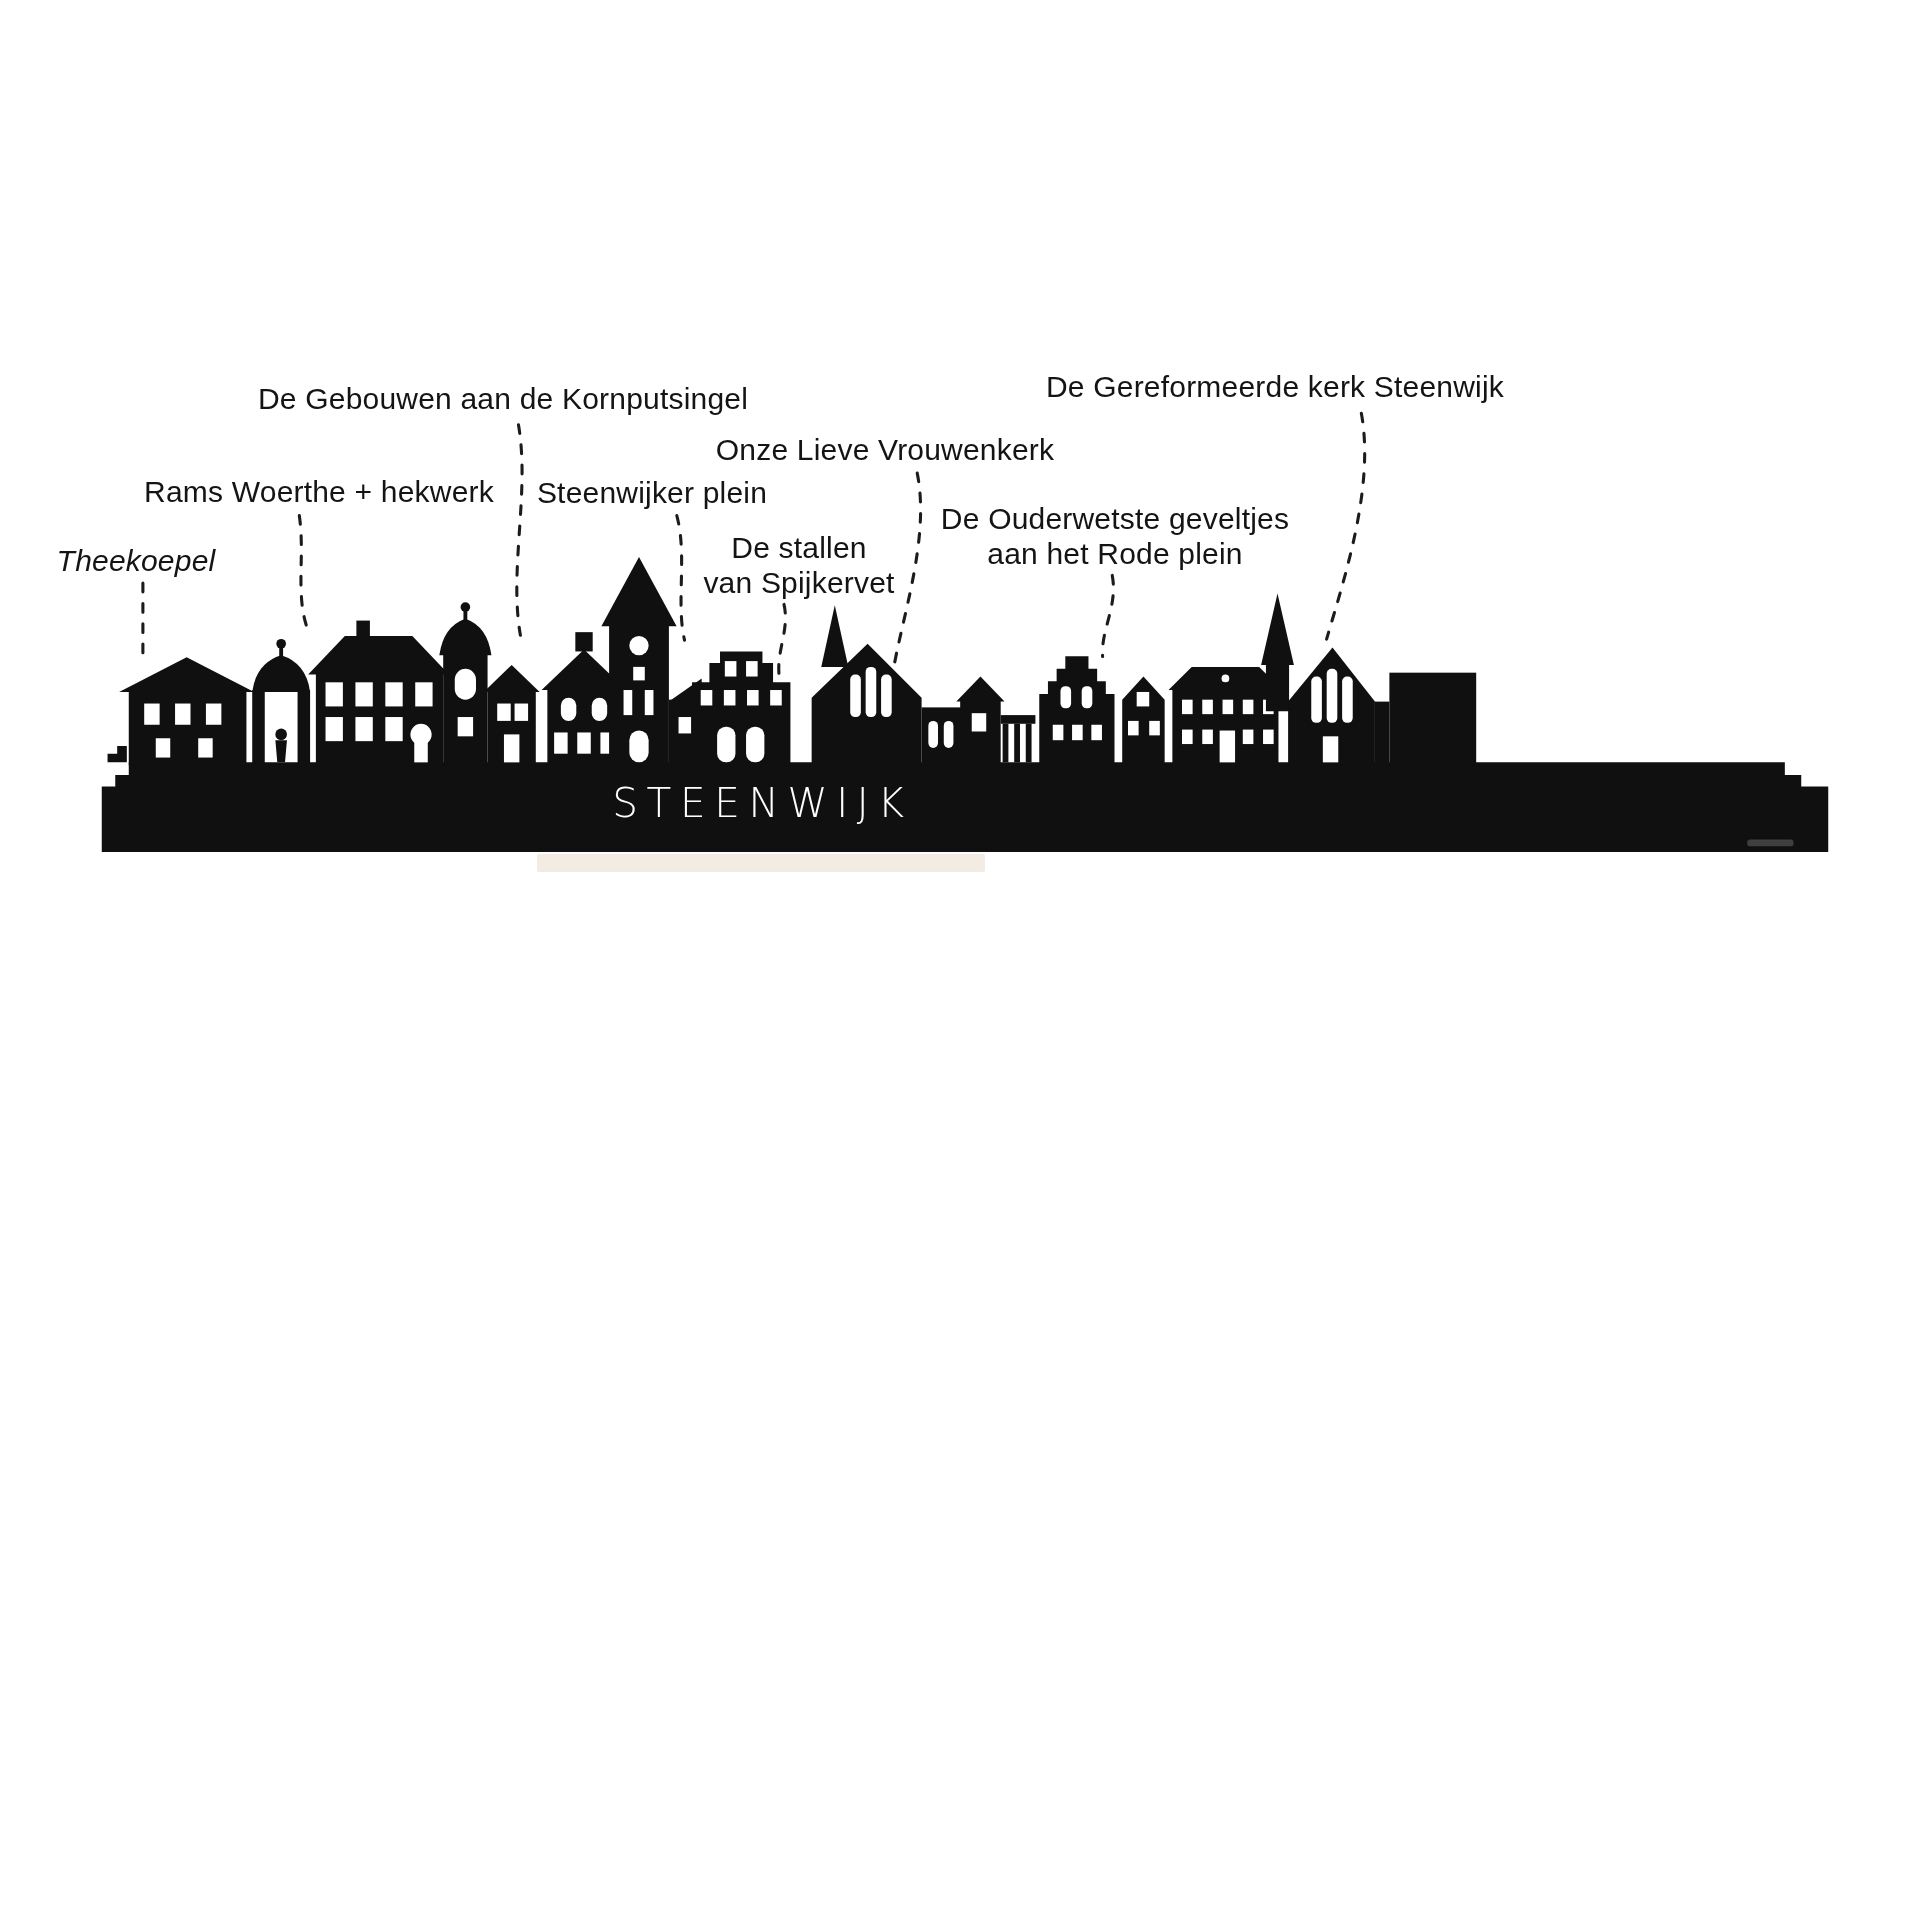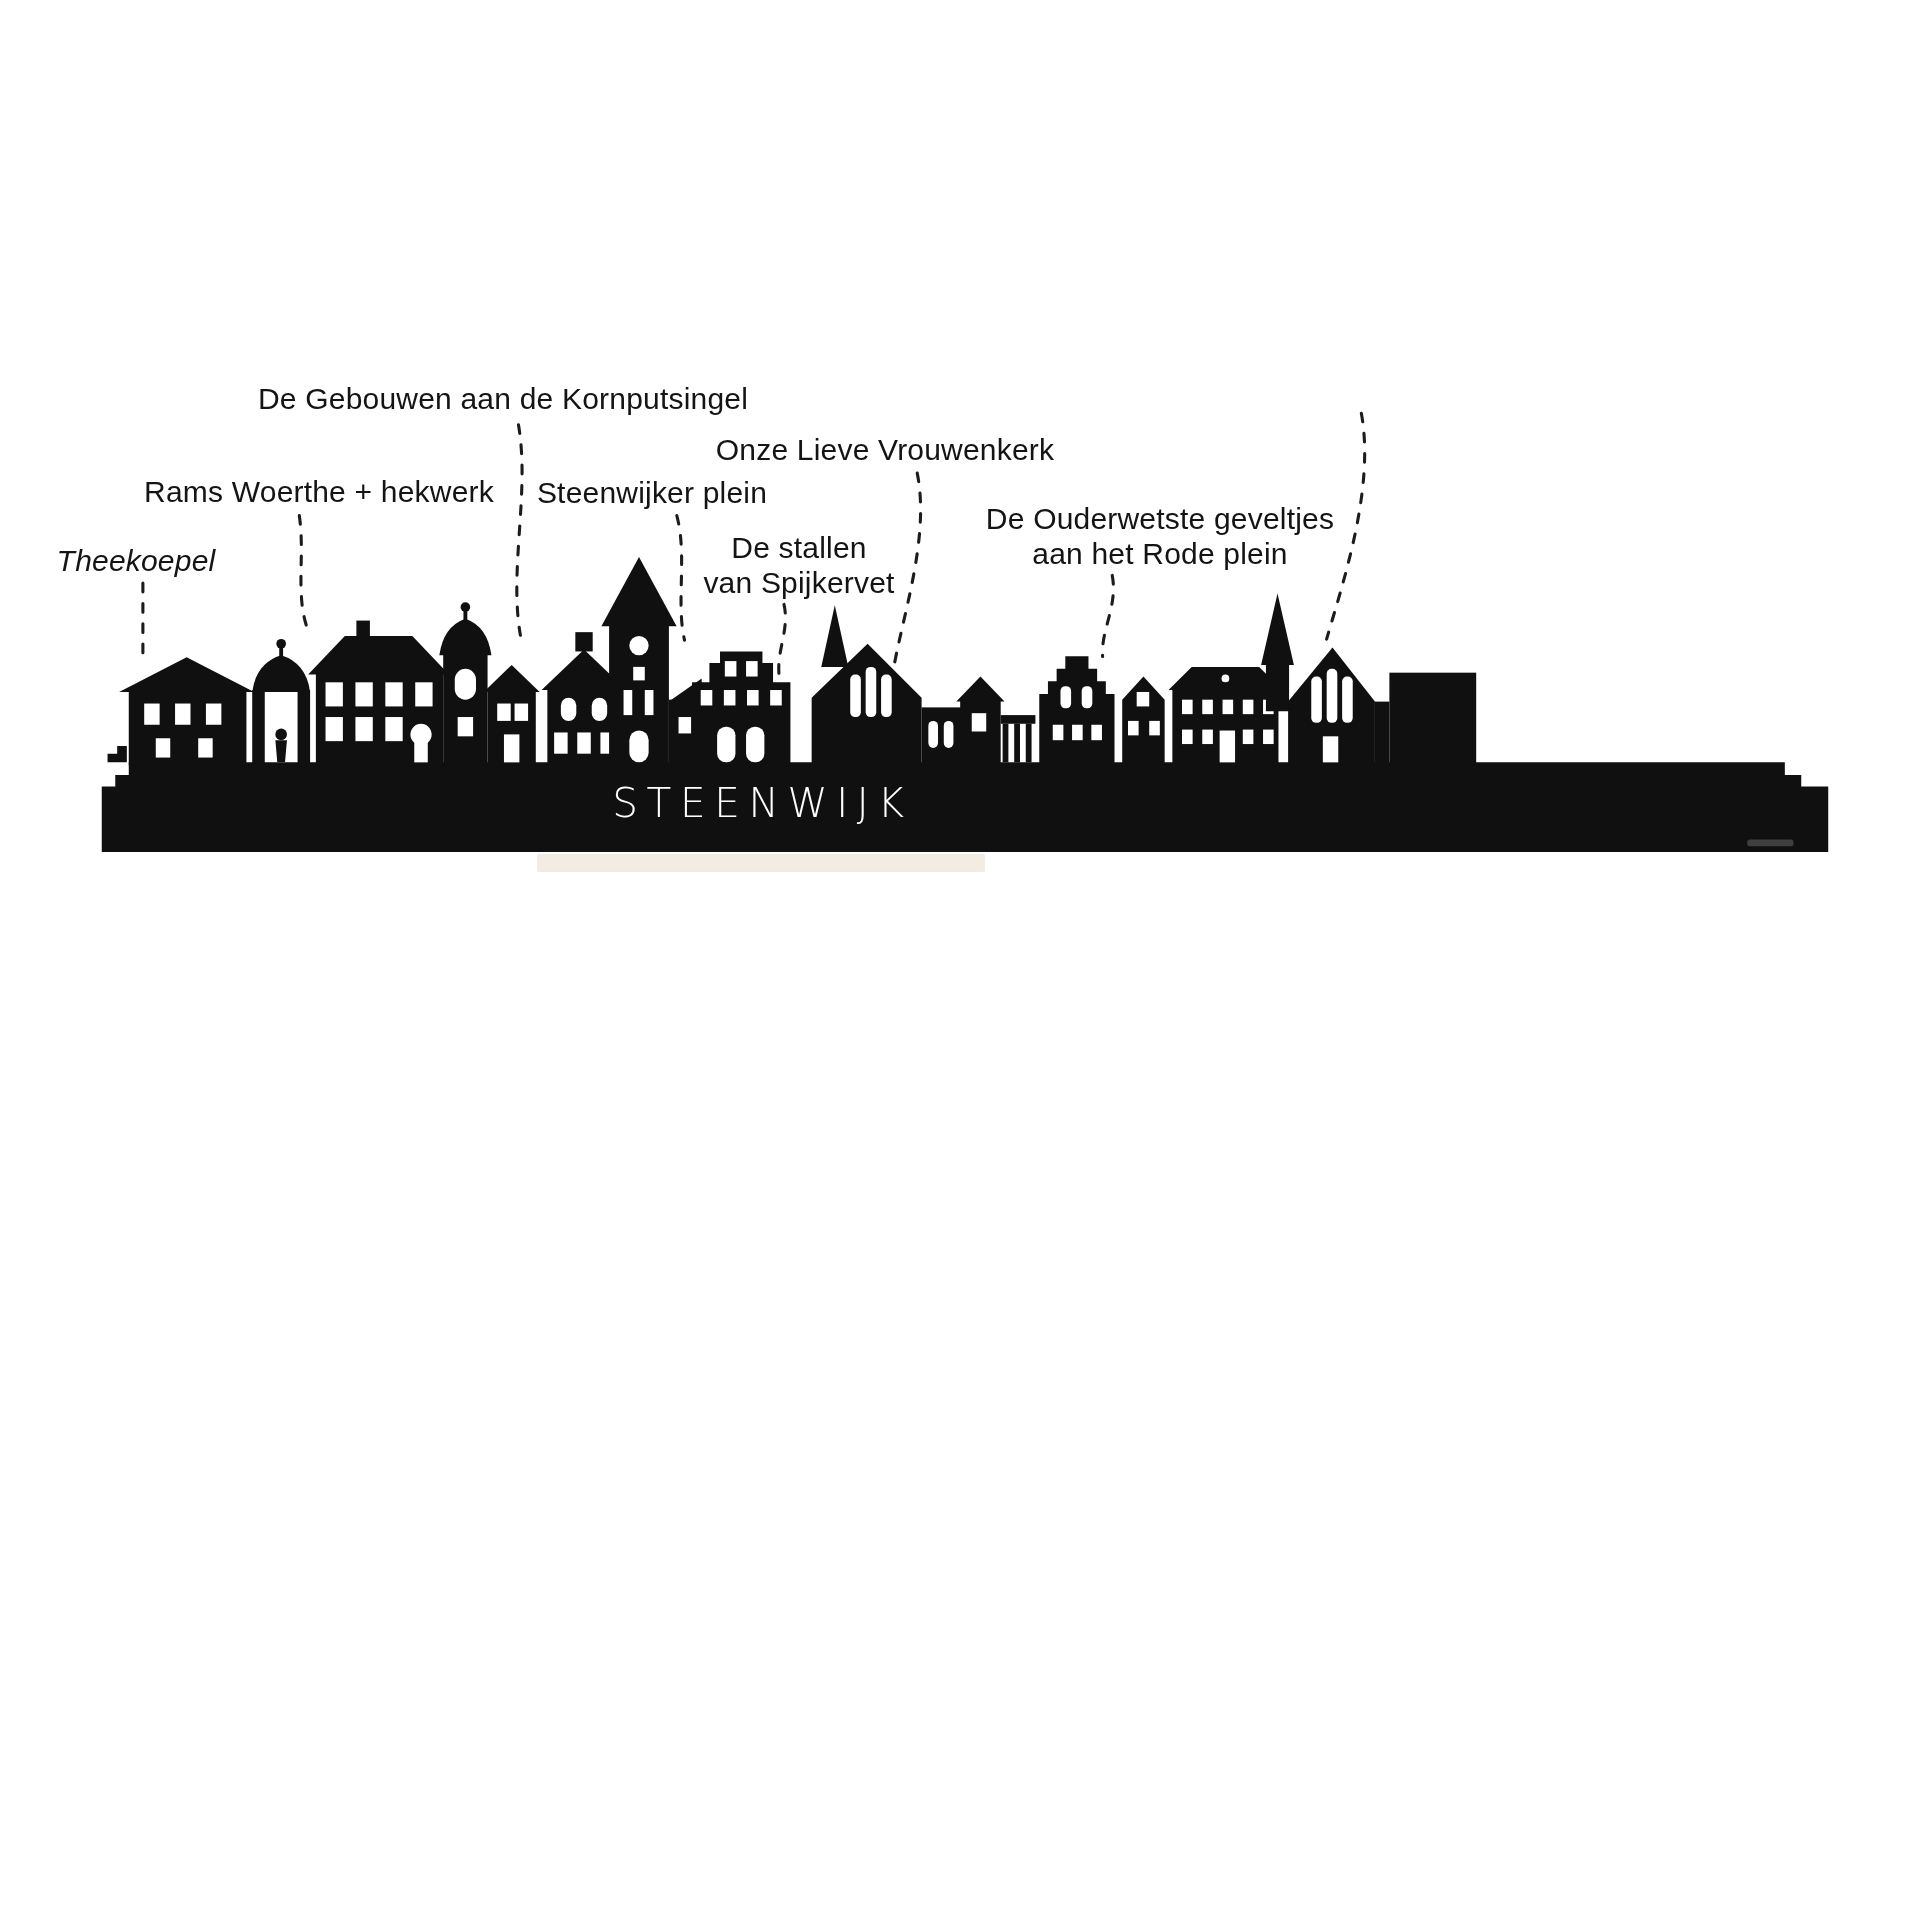--- a/index.html
+++ b/index.html
@@ -53,22 +53,23 @@
 
 <div class="page">
 
   <div class="label" style="left:136px; top:544px;font-style:italic;">Theekoepel</div>
   <div class="label" style="left:319px; top:475px;">Rams Woerthe + hekwerk</div>
   <div class="label" style="left:503px; top:382px;text-align:right;">De Gebouwen aan de Kornputsingel</div>
   <div class="label" style="left:652px; top:476px;">Steenwijker plein</div>
   <div class="label" style="left:799px; top:531px;">De stallen
 van Spijkervet</div>
   <div class="label" style="left:885px; top:433px;">Onze Lieve Vrouwenkerk</div>
-  <div class="label" style="left:1115px; top:502px;margin-left:45px;">De Ouderwetste geveltjes
+  <div class="label" style="left:1115px; top:502px;">De Ouderwetste geveltjes
 aan het Rode plein</div>
+  <div class="label" style="left:1275px; top:370px;">De Gereformeerde kerk Steenwijk</div>
 
   <svg class="leader-overlay" viewBox="0 0 2000 2000">
     <path class="leader" d="M148,604 L148,676"></path>
     <path class="leader" d="M310,534 C316,575 306,615 318,650"></path>
     <path class="leader" d="M537,440 C549,510 527,590 539,658"></path>
     <path class="leader" d="M701,534 C712,575 700,625 709,663"></path>
     <path class="leader" d="M812,626 C818,652 804,674 807,700"></path>
     <path class="leader" d="M950,490 C964,560 932,645 924,702"></path>
     <path class="leader" d="M1152,596 C1158,628 1140,652 1142,680"></path>
     <path class="leader" d="M1410,428 C1424,505 1392,600 1374,662"></path>

